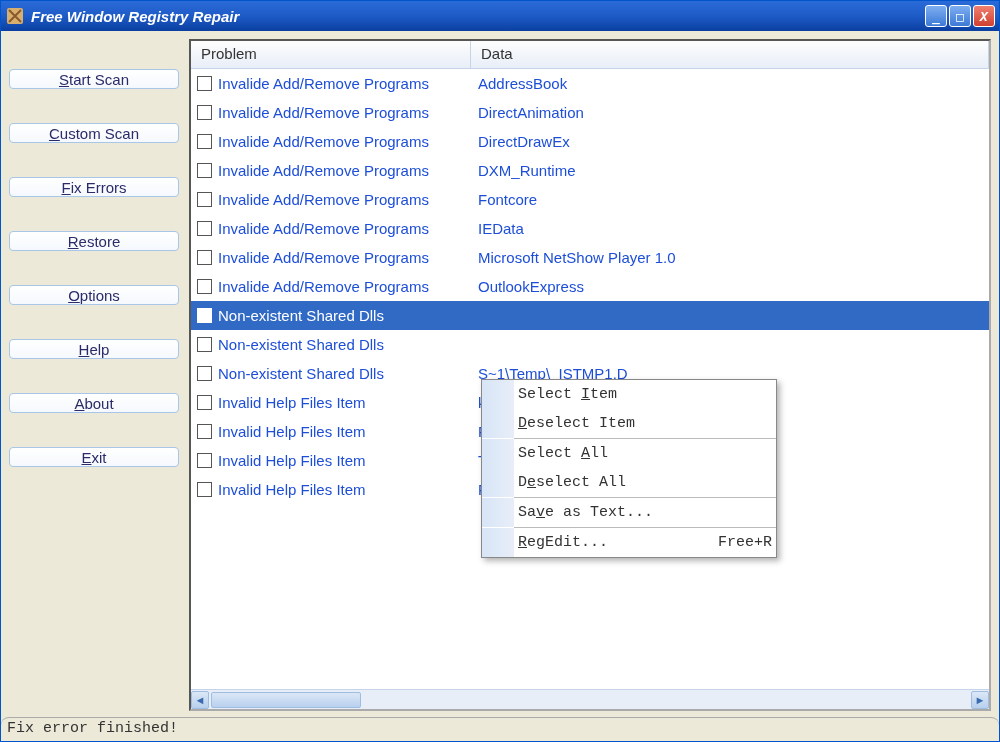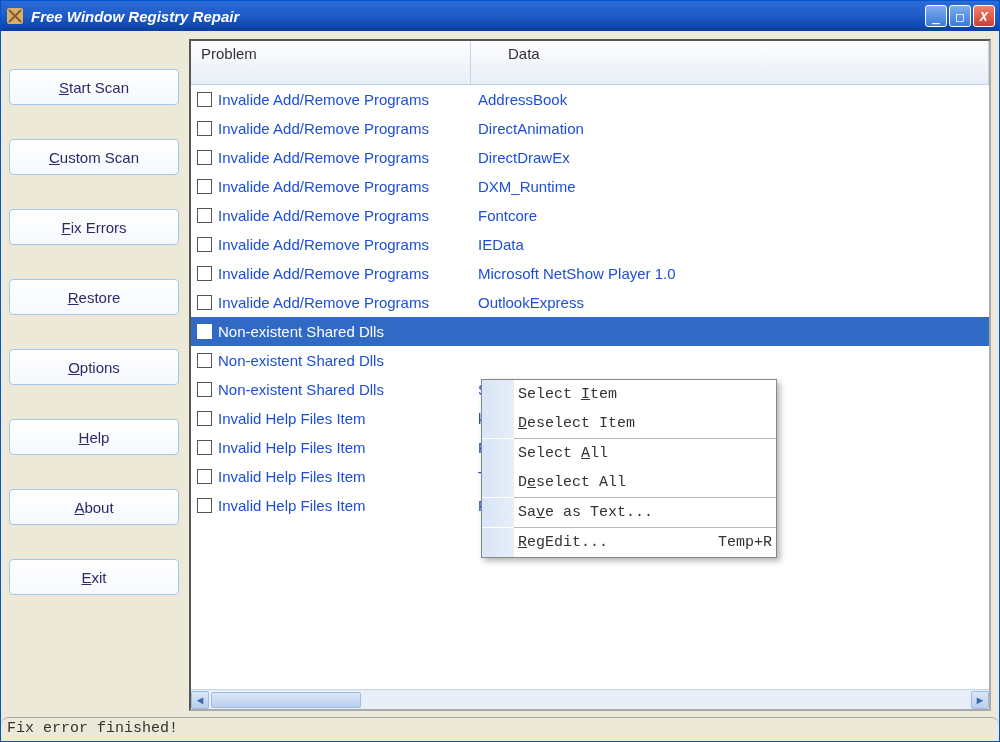--- a/index.html
+++ b/index.html
@@ -72,21 +72,21 @@
   gap: 10px;
 }
 .sidebar {
   width: 170px;
   display: flex;
   flex-direction: column;
   gap: 34px;
   padding-top: 30px;
 }
 .side-btn {
-  height: 36px;
+  height: 20px;
   border: 1px solid #a8c6e8;
   border-radius: 4px;
   background: linear-gradient(to bottom, #ffffff, #f5f8fd);
   font-size: 15px;
   color: #2b2b6a;
   display: flex;
   align-items: center;
   justify-content: center;
   cursor: pointer;
 }
@@ -96,22 +96,21 @@
   display: flex;
   flex-direction: column;
   border: 2px inset #aaa;
   background: #fff;
   position: relative;
 }
 .list-header {
   display: flex;
   background: linear-gradient(to bottom, #fdfdfd, #e8eef8);
   border-bottom: 1px solid #c6d4ea;
-  height: 44px;
-  gap: 27px;
+  height: 28px;
 }
 .list-header .col {
   padding: 4px 10px;
   font-size: 15px;
   color: #333;
   border-right: 1px solid #c6d4ea;
 }
 .col-problem { width: 280px; }
 .col-data { flex: 1; }
 .list-body {
@@ -393,18 +392,18 @@
           <div class="ctx-item">
             <span>Sa<span class="ul">v</span>e as Text...</span>
             <span></span>
           </div>
         </div>
         <div class="ctx-sep"></div>
         <div class="row">
           <div class="ctx-gutter"></div>
           <div class="ctx-item">
             <span><span class="ul">R</span>egEdit...</span>
-            <span>Temp+R</span>
+            <span>Free+R</span>
           </div>
         </div>
       </div>
   </div>
 </div>
 
 </body></html>

